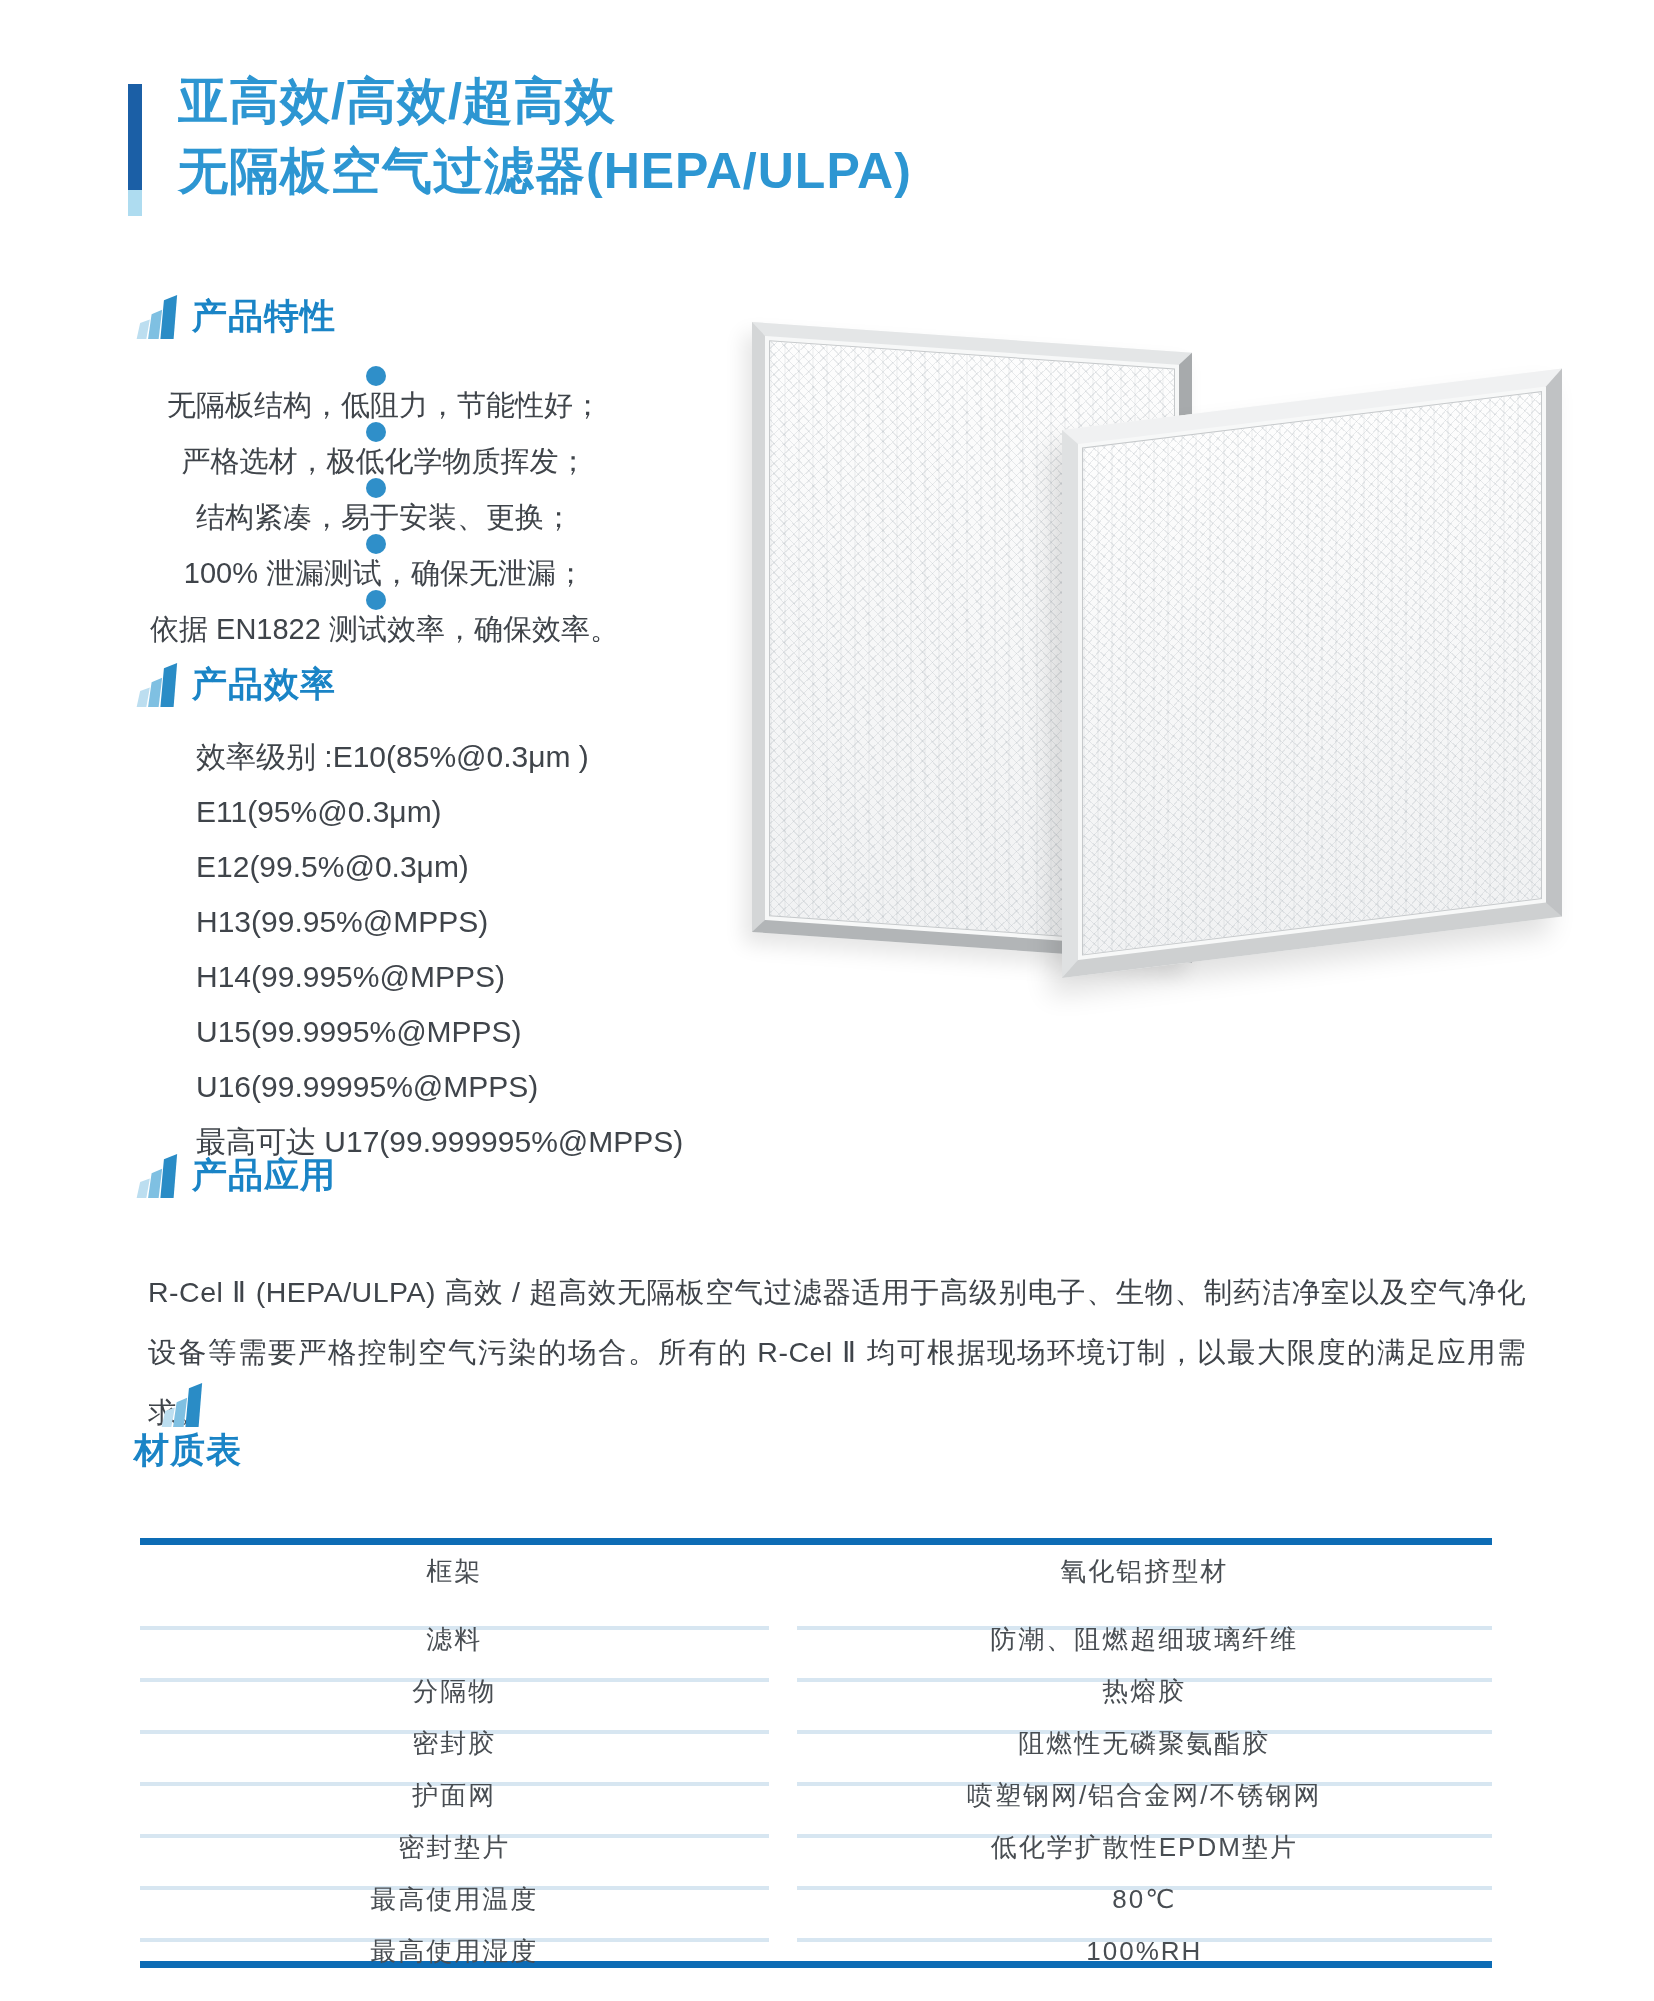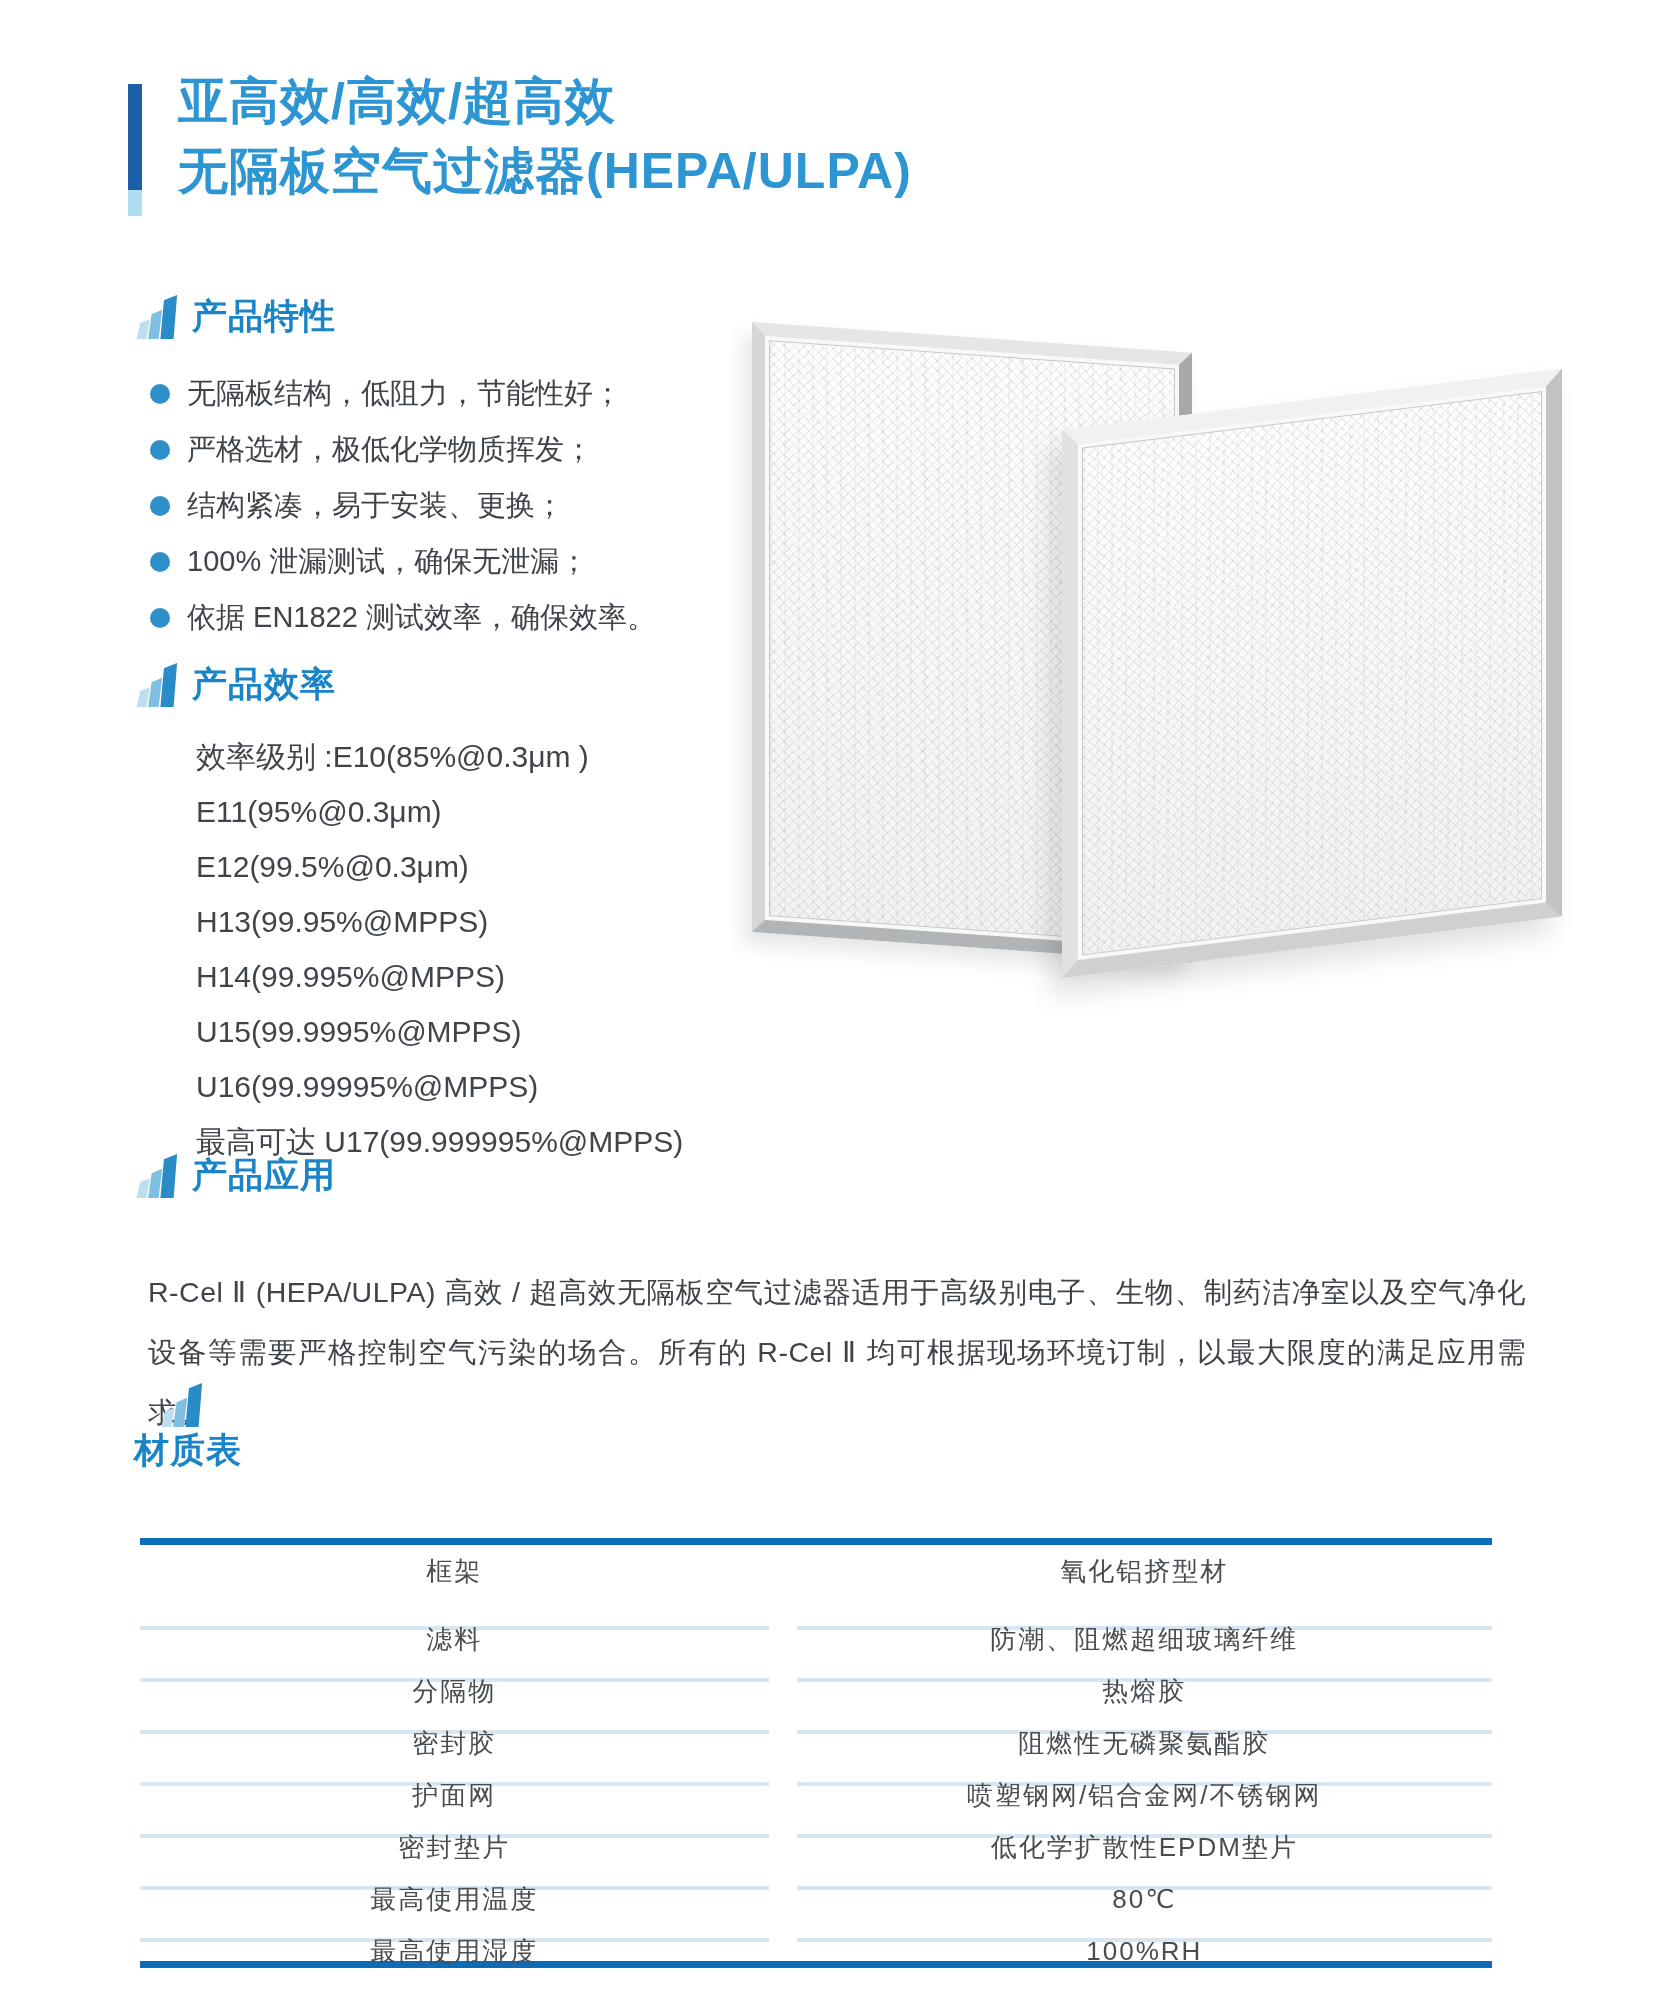--- a/index.html
+++ b/index.html
@@ -19,21 +19,21 @@
     font-size:50px;font-weight:bold;color:#2d96d2;letter-spacing:1px;}
   .page-title .t-line{white-space:nowrap;}
 
   
   .sec-header{position:absolute;left:134px;display:flex;align-items:center;height:48px;}
   .sec-icon{width:44px;height:48px;margin-right:14px;flex:none;}
   .sec-title{font-size:35px;font-weight:bold;color:#1a84c6;letter-spacing:1px;line-height:44px;}
 
   
   .features-list{position:absolute;left:150px;top:366px;margin:0;padding:0;list-style:none;}
-  .features-list li{display:flex;align-items:center;height:56px;font-size:29px;color:#3f444a;}
+  .features-list li{display:flex;align-items:center;height:56px;font-size:29px;color:#3f444a;flex-direction:column;}
   .dot{width:20px;height:20px;border-radius:50%;background:#2f8fc9;margin-right:17px;flex:none;}
 
   
   .eff-list{position:absolute;left:196px;top:729px;font-size:30px;color:#3f444a;}
   .eff-list .eff-line{height:55px;line-height:55px;white-space:nowrap;}
 
   
   .app-paragraph{position:absolute;left:148px;top:1262px;width:1378px;
     font-size:28.5px;line-height:60px;color:#3f444a;text-align:justify;letter-spacing:0.5px;}
 

